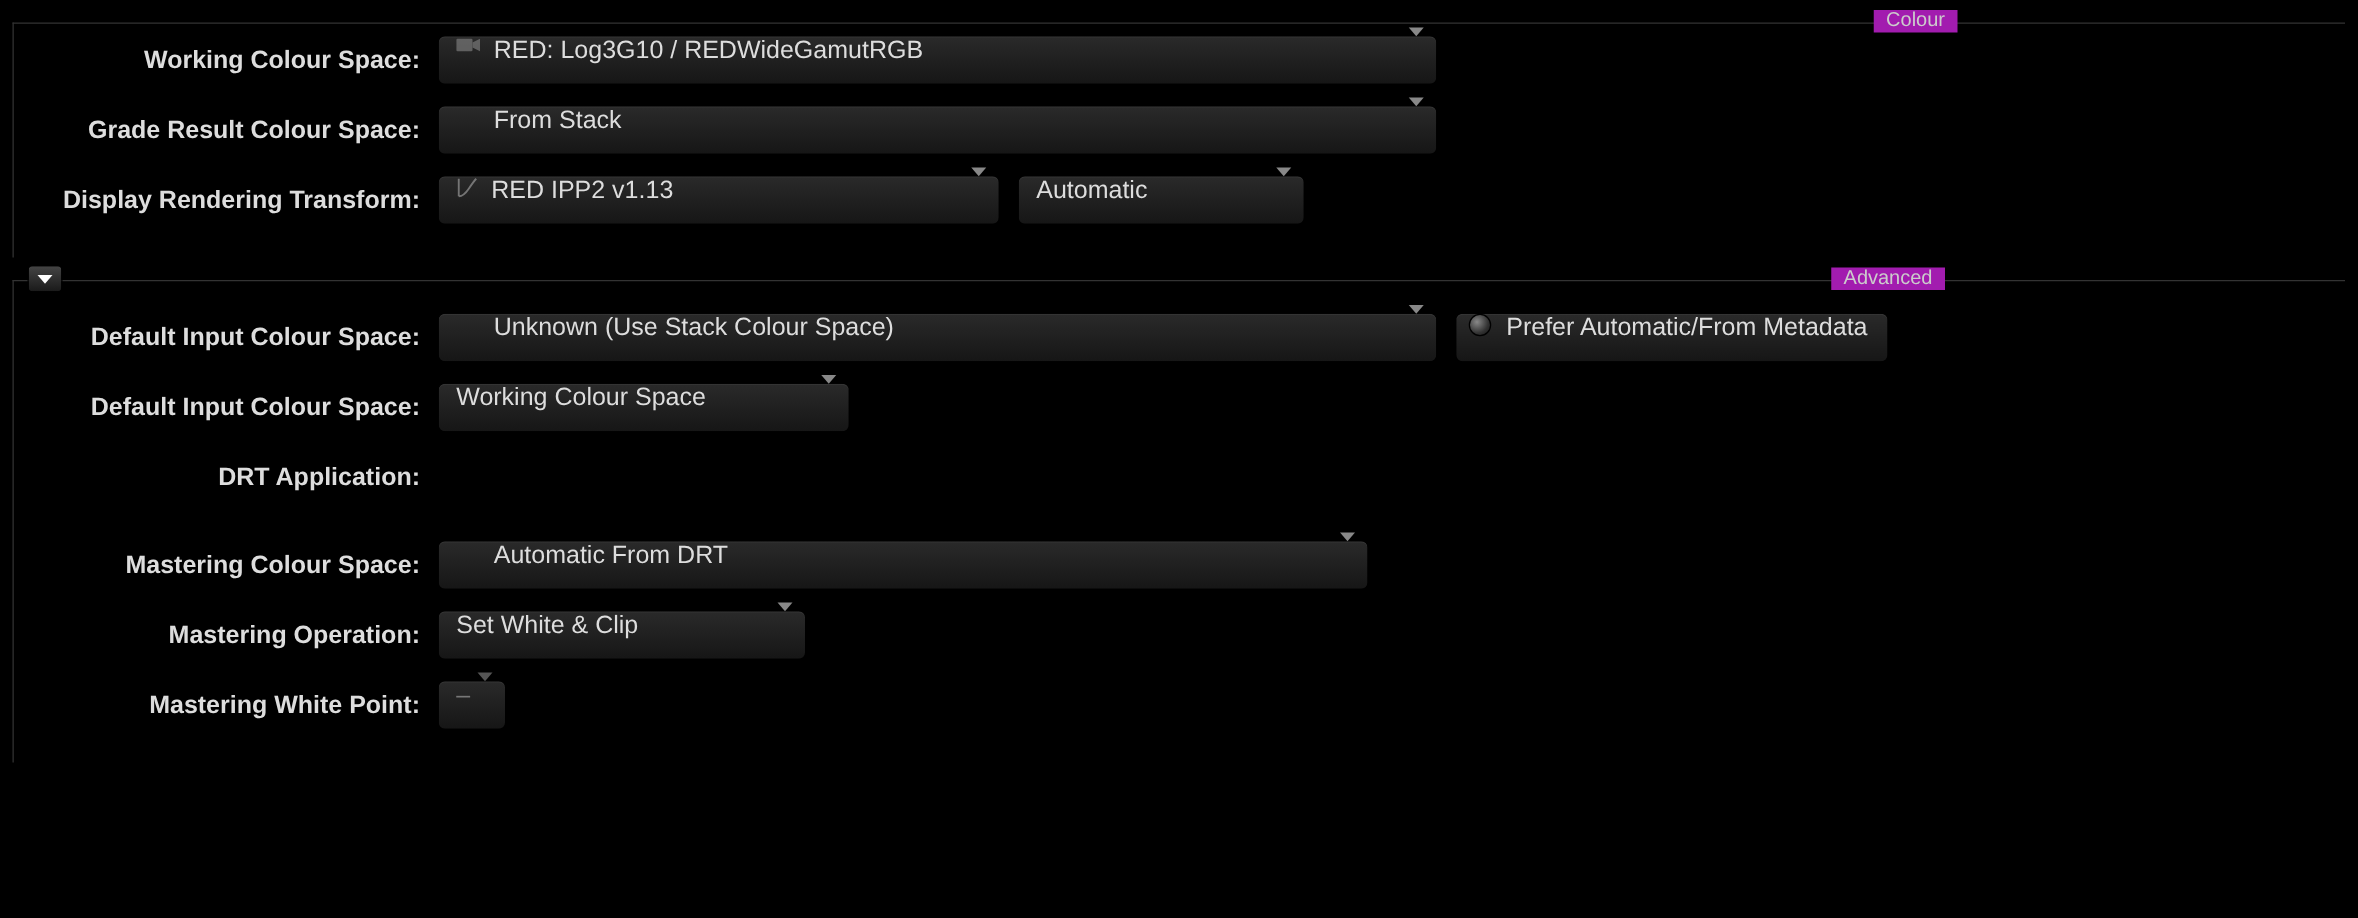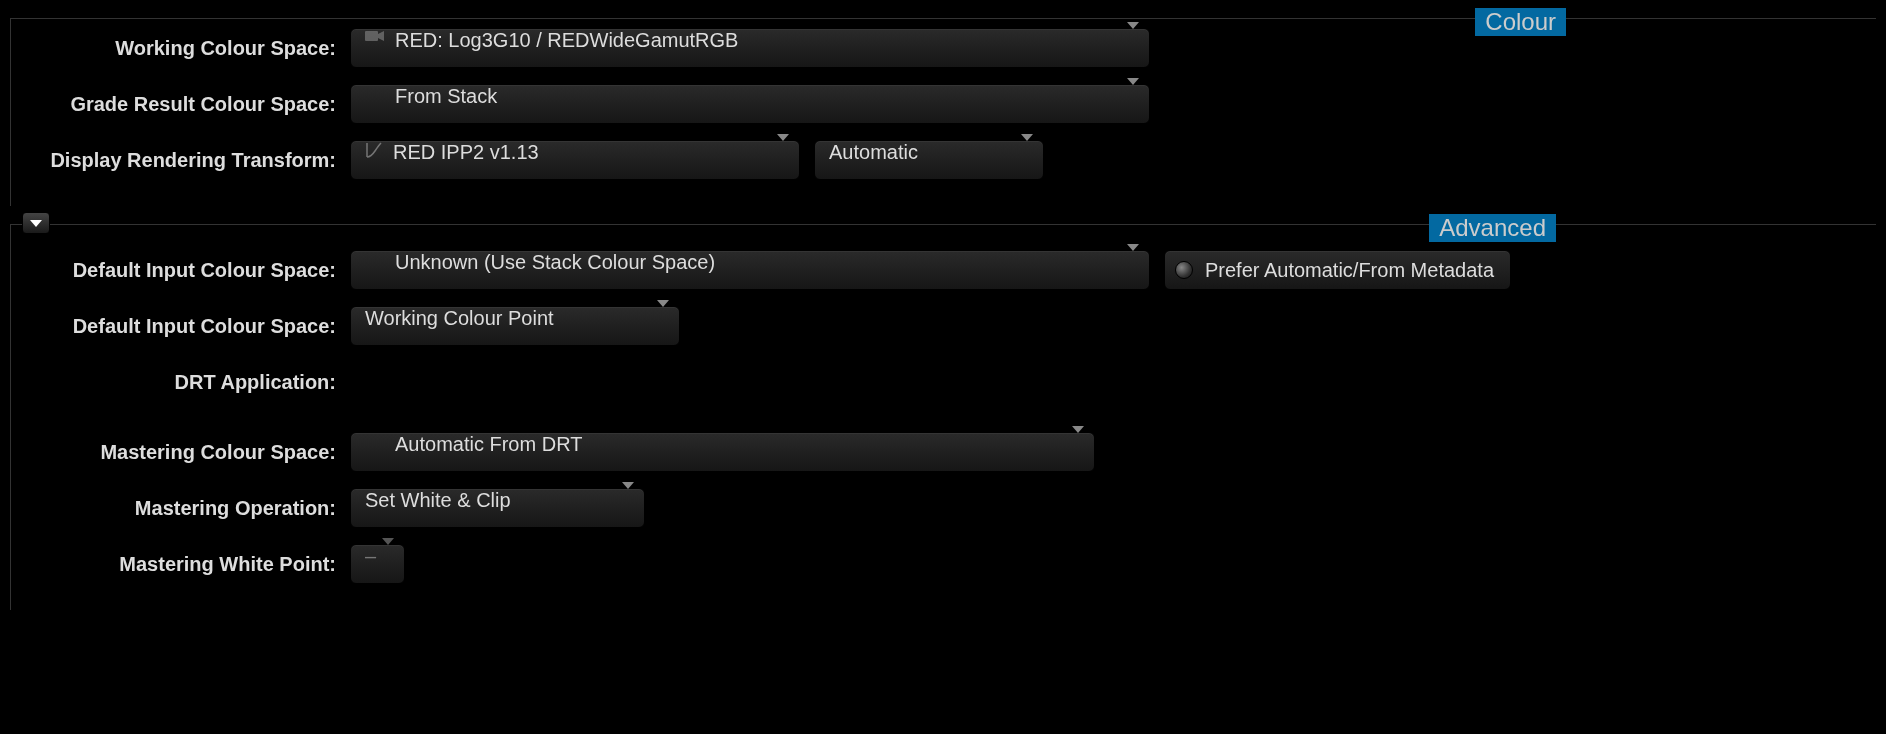--- a/index.html
+++ b/index.html
@@ -33,24 +33,24 @@
     position: absolute;
     top: 10px;
     left: 0;
     width: 1px;
     bottom: 0;
     background: #333;
   }
   .section-title {
     position: absolute;
     top: 0;
-    background: #0369a1;
+    background: #a21caf;
     padding: 0 10px;
     color: #ccc;
-    font-size: 24px;
+    font-size: 16px;
   }
   .colour-section .section-title {
     right: 310px;
   }
   .advanced-section .section-title {
     right: 320px;
   }
   .row {
     display: flex;
     align-items: center;
@@ -94,21 +94,20 @@
   }
   .caret-tri {
     width: 0;
     height: 0;
     border-left: 6px solid transparent;
     border-right: 6px solid transparent;
     border-top: 7px solid #888;
   }
   .checkbox-wrap {
     display: flex;
-    align-items: center;
     background: linear-gradient(to bottom, #2a2a2a, #161616);
     border: 1px solid #000;
     border-radius: 6px;
     height: 40px;
     padding: 0 16px 0 10px;
     color: #ddd;
     font-size: 20px;
     cursor: pointer;
     box-shadow: inset 0 1px 0 rgba(255,255,255,0.05);
   }
@@ -213,21 +212,21 @@
     </div>
     <div class="checkbox-wrap" style="margin-left:14px">
       <span class="radio-circle"></span>
       <span>Prefer Automatic/From Metadata</span>
     </div>
   </div>
 
   <div class="row">
     <div class="label">Default Input Colour Space:</div>
     <div class="dropdown" style="width:330px">
-      <span>Working Colour Point</span>
+      <span>Working Colour Space</span>
       <span class="chev"><span class="caret-tri"></span></span>
     </div>
   </div>
 
   <div class="row">
     <div class="label">DRT Application:</div>
   </div>
 
   <div class="row row-gap">
     <div class="label">Mastering Colour Space:</div>

